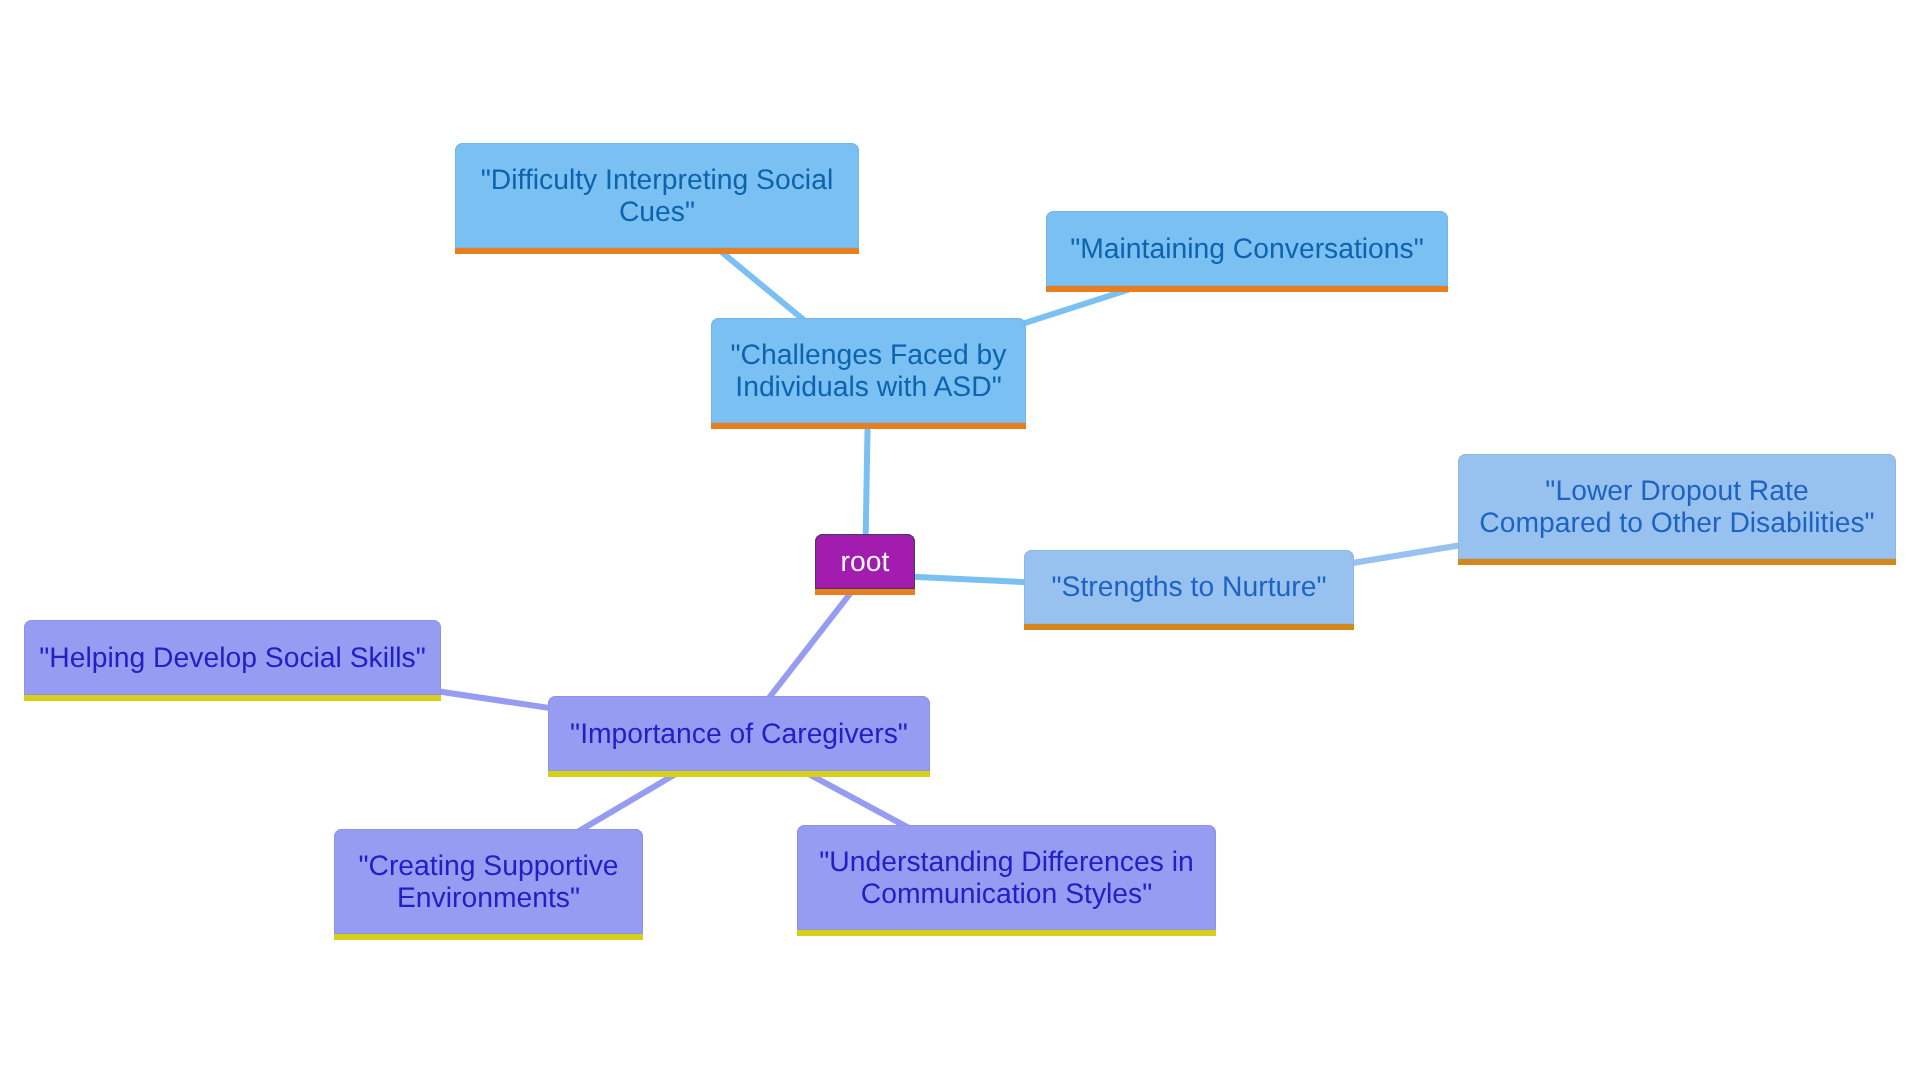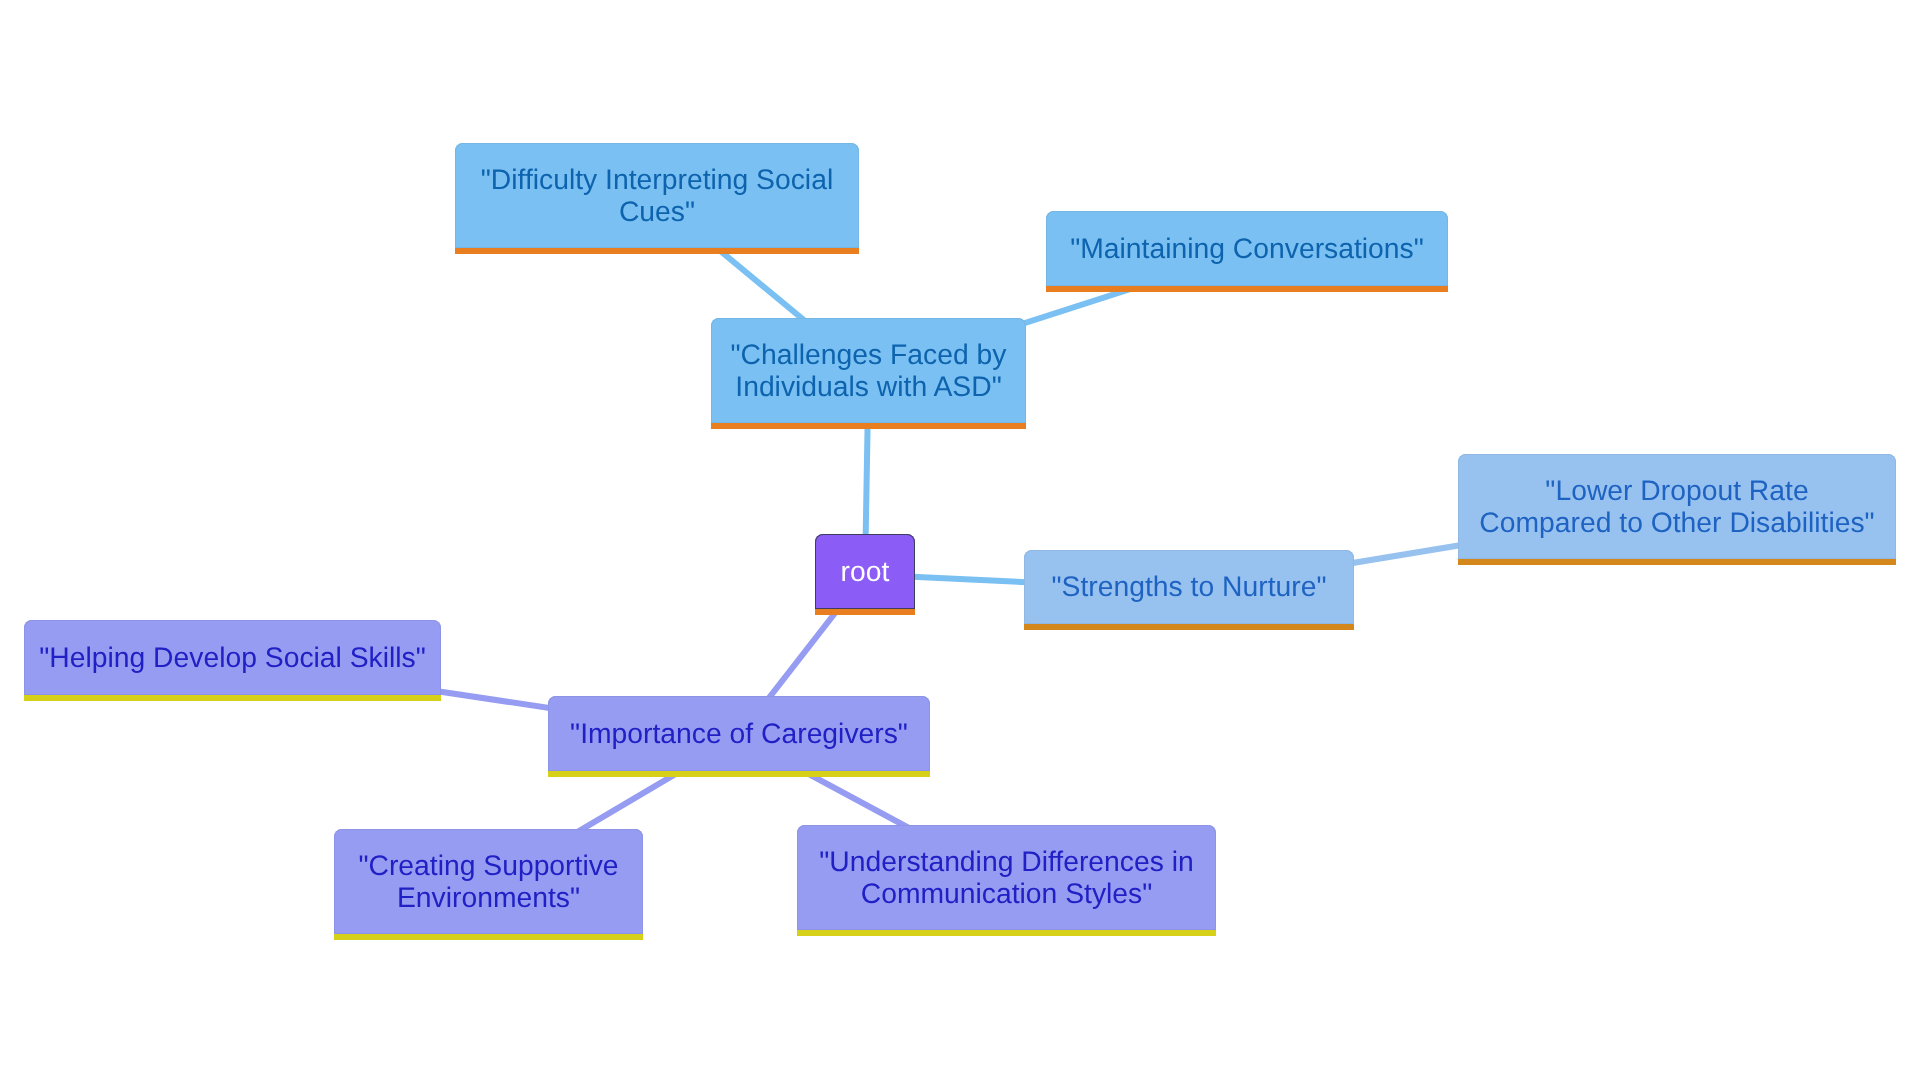--- a/index.html
+++ b/index.html
@@ -25,21 +25,21 @@
     <line x1="868.5" y1="373.5" x2="1247" y2="251.5" stroke="#7ac0f2" stroke-width="6"></line>
     <line x1="865" y1="574.5" x2="868.5" y2="373.5" stroke="#7ac0f2" stroke-width="6"></line>
     <line x1="865" y1="574.5" x2="1189" y2="590" stroke="#7ac0f2" stroke-width="6"></line>
     <line x1="1189" y1="590" x2="1677" y2="509.5" stroke="#97c2f0" stroke-width="6"></line>
     <line x1="865" y1="574.5" x2="739" y2="736.5" stroke="#969cf2" stroke-width="6"></line>
     <line x1="739" y1="736.5" x2="232.5" y2="660.5" stroke="#969cf2" stroke-width="6"></line>
     <line x1="739" y1="736.5" x2="488.5" y2="884.5" stroke="#969cf2" stroke-width="6"></line>
     <line x1="739" y1="736.5" x2="1006.5" y2="880.5" stroke="#969cf2" stroke-width="6"></line>
   </svg>
 
-  <div class="node" style="left: 815px; top: 534px; width: 100px; height: 81px; background: #8b5cf6; color: rgb(255, 255, 255); font-size: 28.3px; border-bottom: 6px solid rgb(232, 126, 32); box-shadow: rgb(59, 63, 92) 0px 0px 0px 1px inset;">
+  <div class="node" style="left: 815px; top: 534px; width: 100px; height: 61px; background: #a21caf; color: rgb(255, 255, 255); font-size: 28.3px; border-bottom: 6px solid rgb(232, 126, 32); box-shadow: rgb(59, 63, 92) 0px 0px 0px 1px inset;">
     <span class="node-label">root</span>
   </div>
 
   <div class="node" style="left: 711px; top: 318px; width: 315px; height: 111px; background: rgb(122, 192, 242); color: rgb(13, 99, 173); font-size: 28.3px; border-bottom: 6px solid rgb(232, 126, 32); box-shadow: rgb(116, 182, 228) 0px 0px 0px 1px inset;">
     <span class="node-label">"Challenges Faced by<br>Individuals with ASD"</span>
   </div>
 
   <div class="node" style="left: 455px; top: 143px; width: 404px; height: 111px; background: rgb(122, 192, 242); color: rgb(13, 99, 173); font-size: 28.3px; border-bottom: 6px solid rgb(232, 126, 32); box-shadow: rgb(116, 182, 228) 0px 0px 0px 1px inset;">
     <span class="node-label">"Difficulty Interpreting Social<br>Cues"</span>
   </div>

